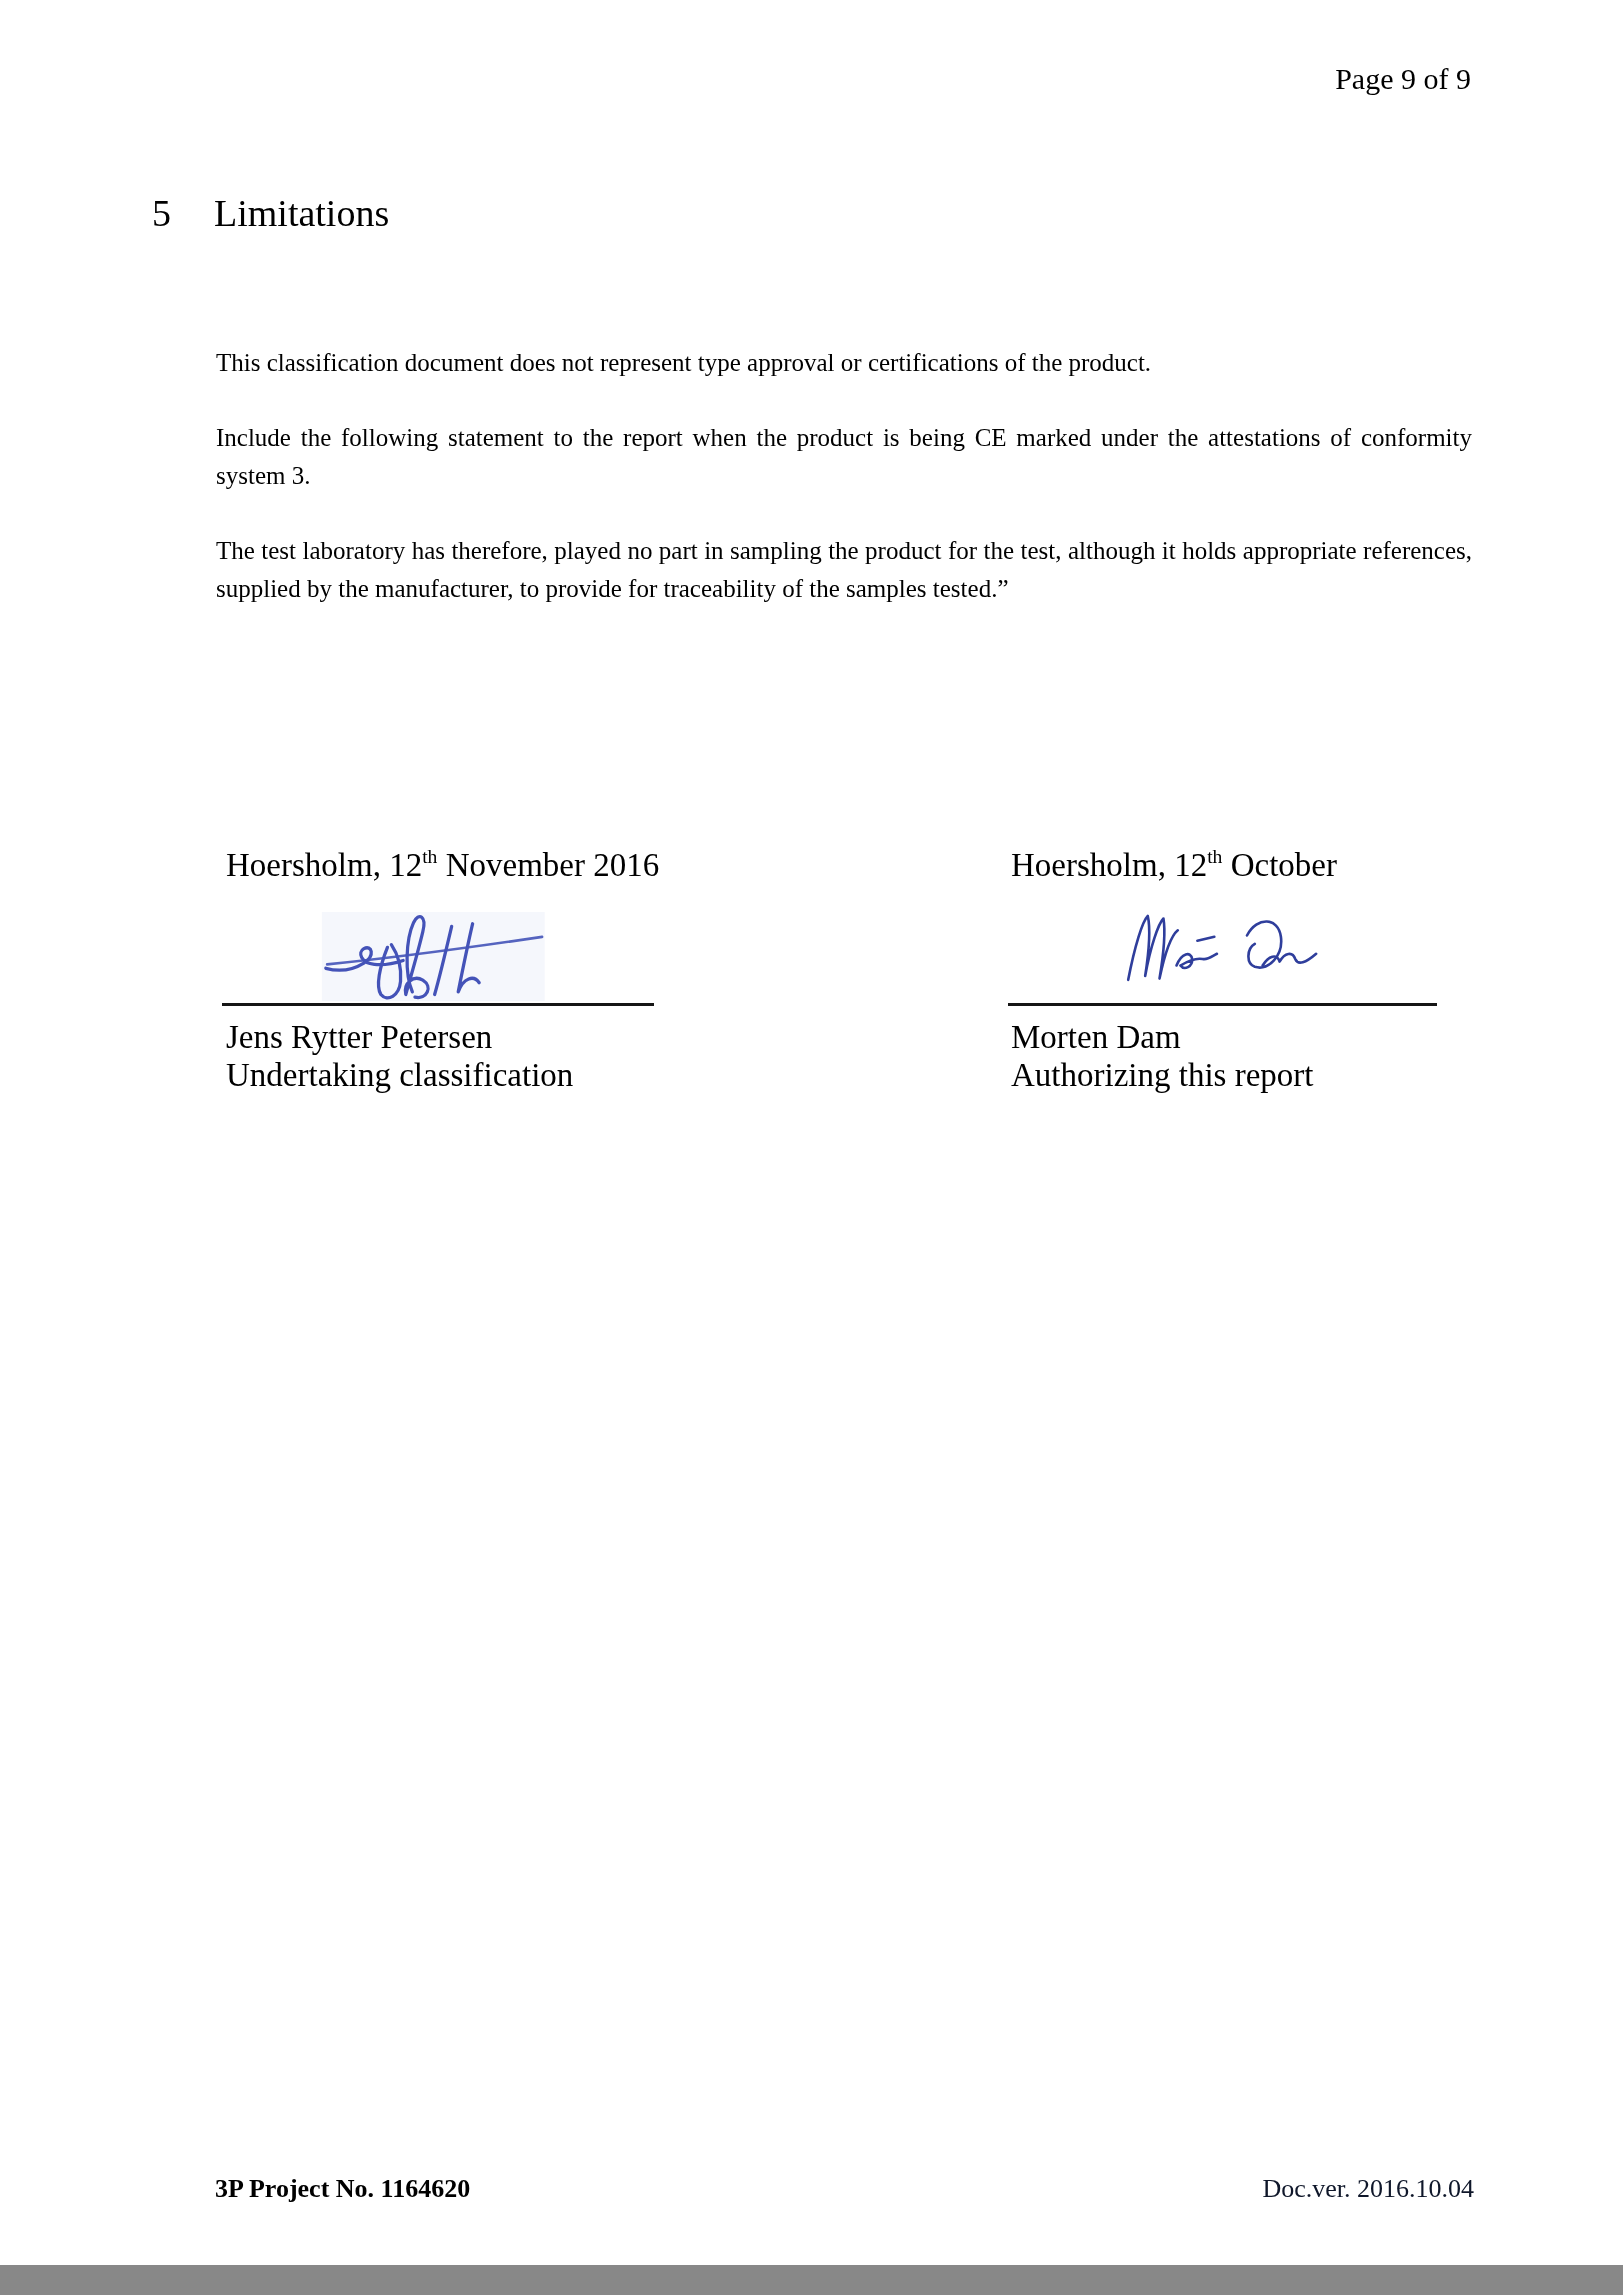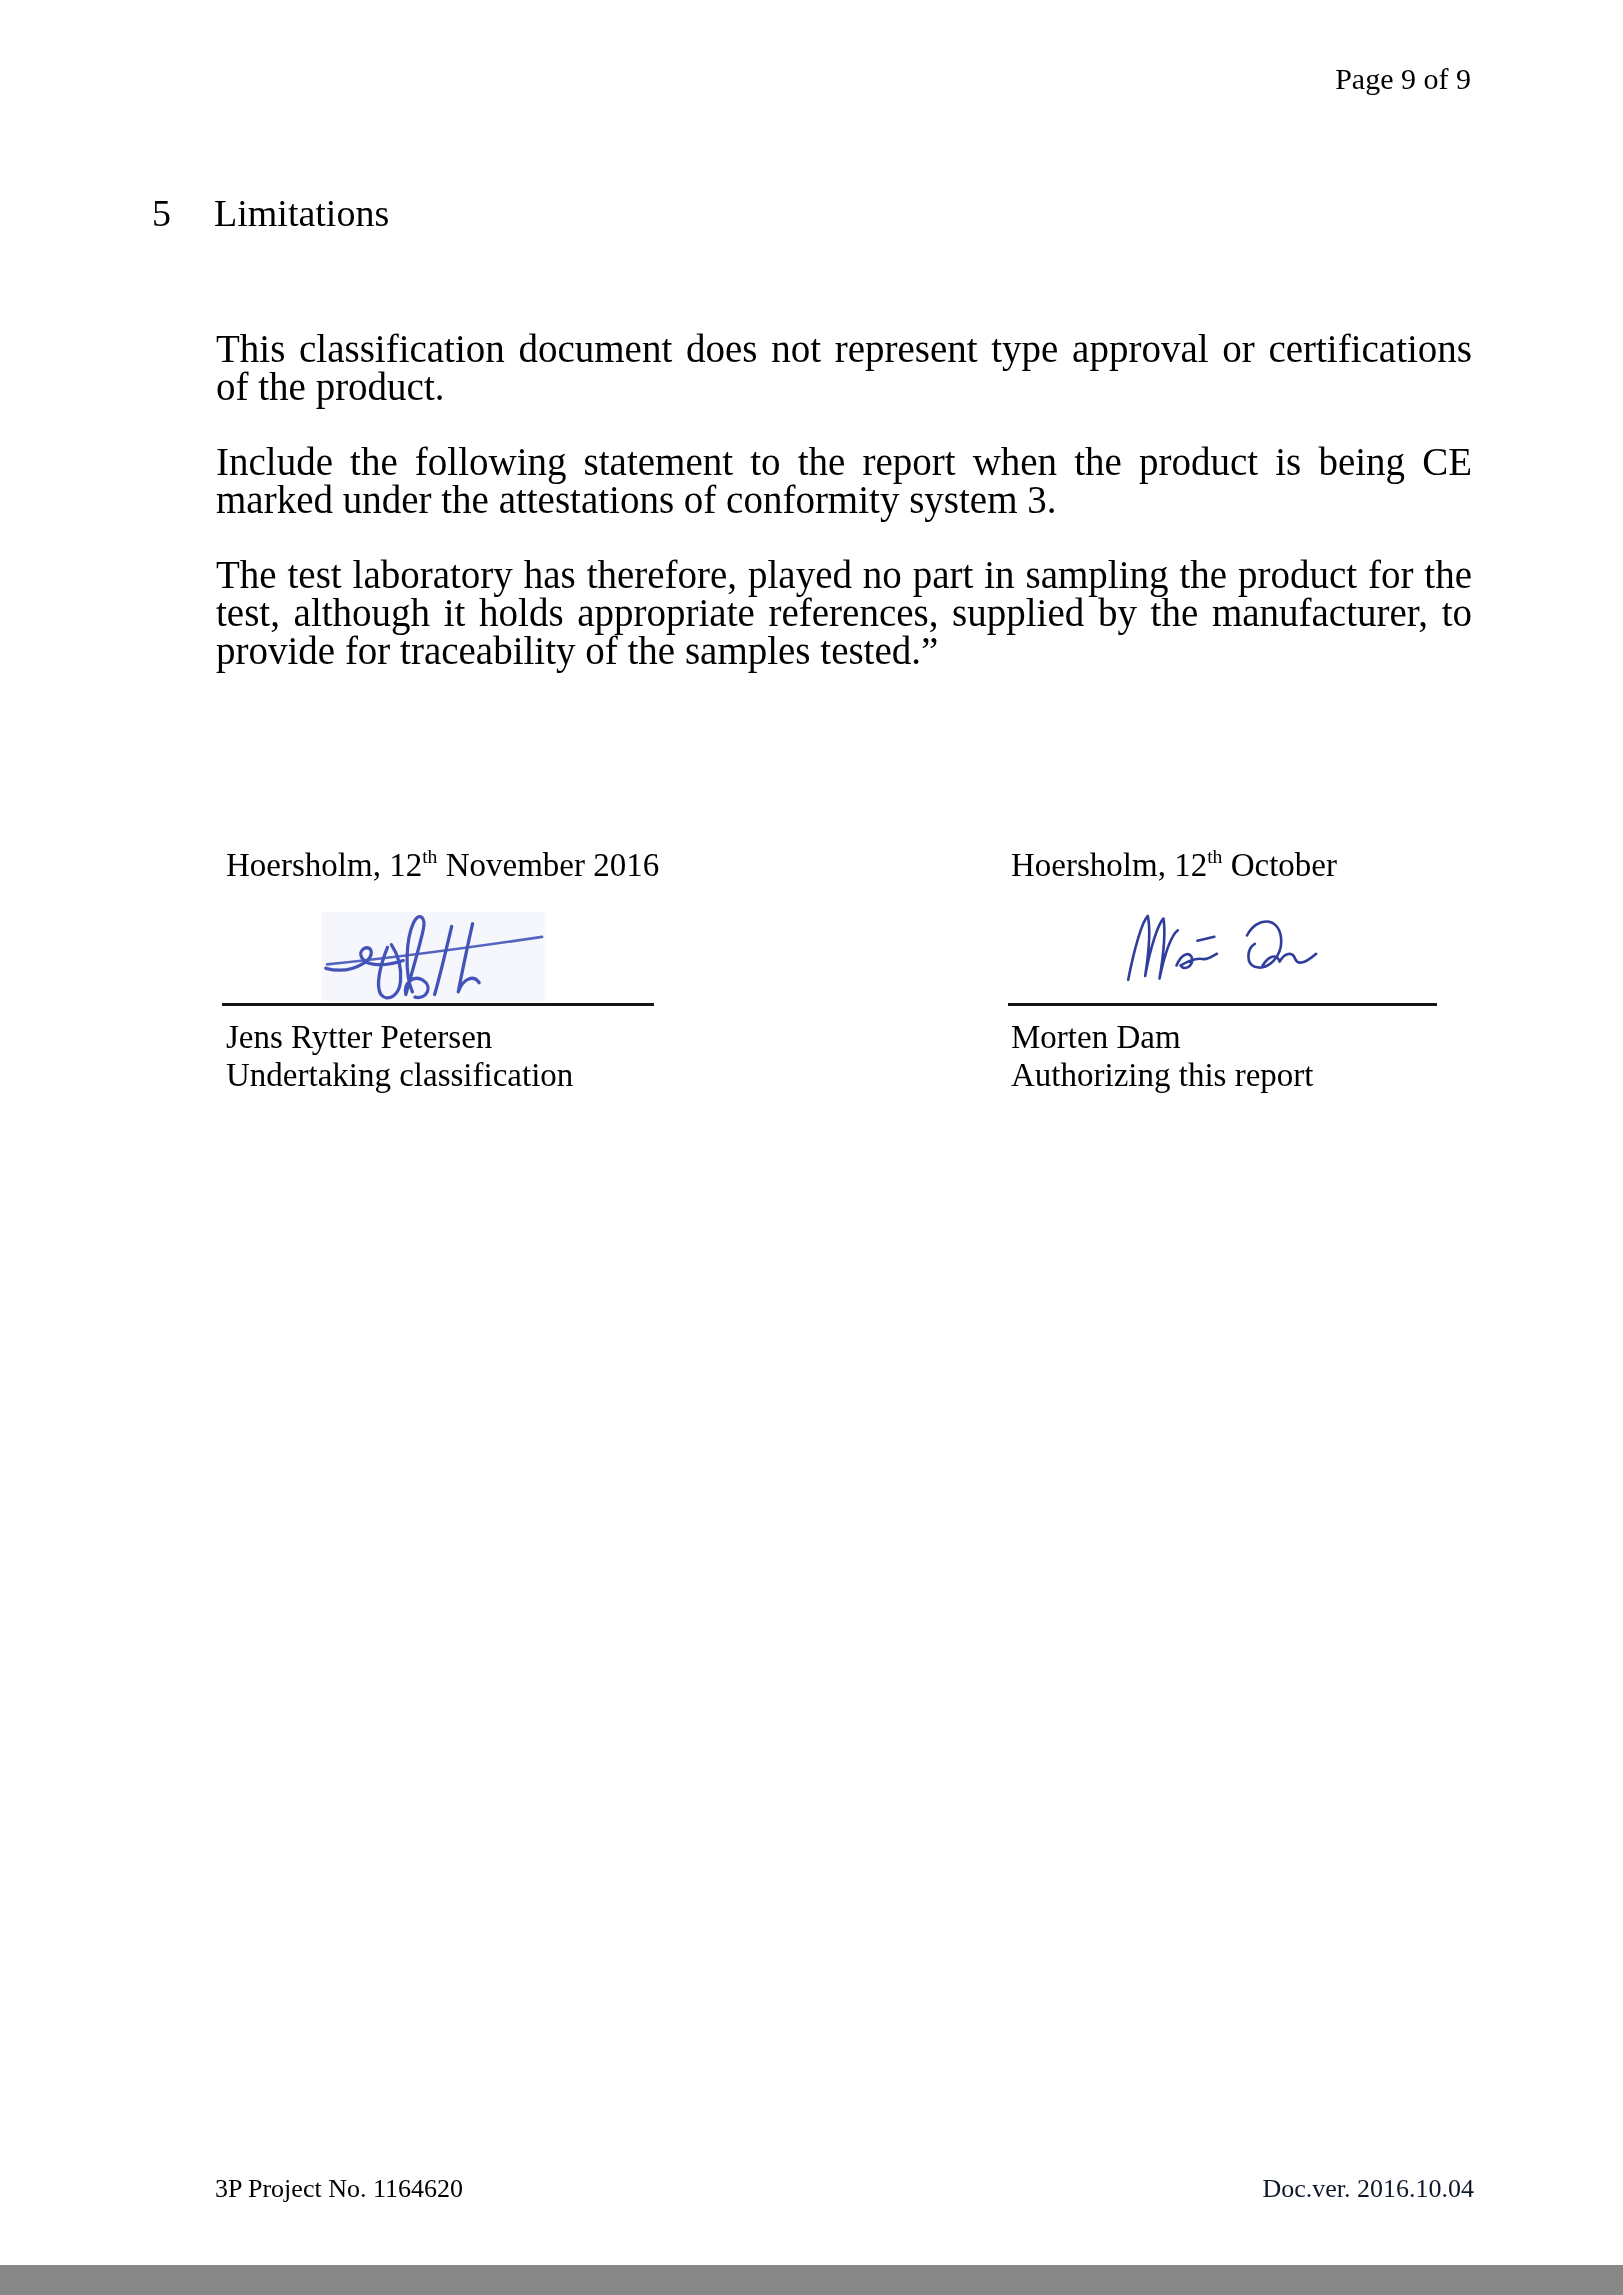--- a/index.html
+++ b/index.html
@@ -19,22 +19,22 @@
   }
   .section-heading{
     position:absolute;
     top:194px;left:152px;
     font-size:38px;font-weight:normal;line-height:39px;
     white-space:nowrap;
   }
   .section-heading .h-num{display:inline-block;width:62px;}
   .content{
     position:absolute;
-    top:330px;left:216px;width:1256px;
-    font-size:39px;line-height:38px;
+    top:344px;left:216px;width:1256px;
+    font-size:25px;line-height:38px;
     text-align:justify;
   }
   .content p{margin:0 0 37px 0;}
   .sig-date{
     position:absolute;top:846px;
     font-size:33px;line-height:38px;white-space:nowrap;
   }
   .sig-date.left{left:226px;}
   .sig-date.right{left:1011px;}
   .sig-date sup{
@@ -51,21 +51,21 @@
   .sig-line.left{left:222px;width:432px;}
   .sig-line.right{left:1008px;width:429px;}
   .sig-block{
     position:absolute;top:1018px;
     font-size:33px;line-height:38px;white-space:nowrap;
   }
   .sig-block.left{left:226px;}
   .sig-block.right{left:1011px;}
   .footer-left{
     position:absolute;left:215px;top:2174px;
-    font-size:26px;line-height:30px;white-space:nowrap;
+    font-size:26px;line-height:30px;white-space:nowrap;font-weight:bold;
   }
   .footer-right{
     position:absolute;right:149px;top:2174px;
     font-size:26px;line-height:30px;white-space:nowrap;
     color:#0f172a;
   }
   .ink-path{fill:none;stroke-linecap:round;stroke-linejoin:round;}
 </style>
 </head>
 <body>

